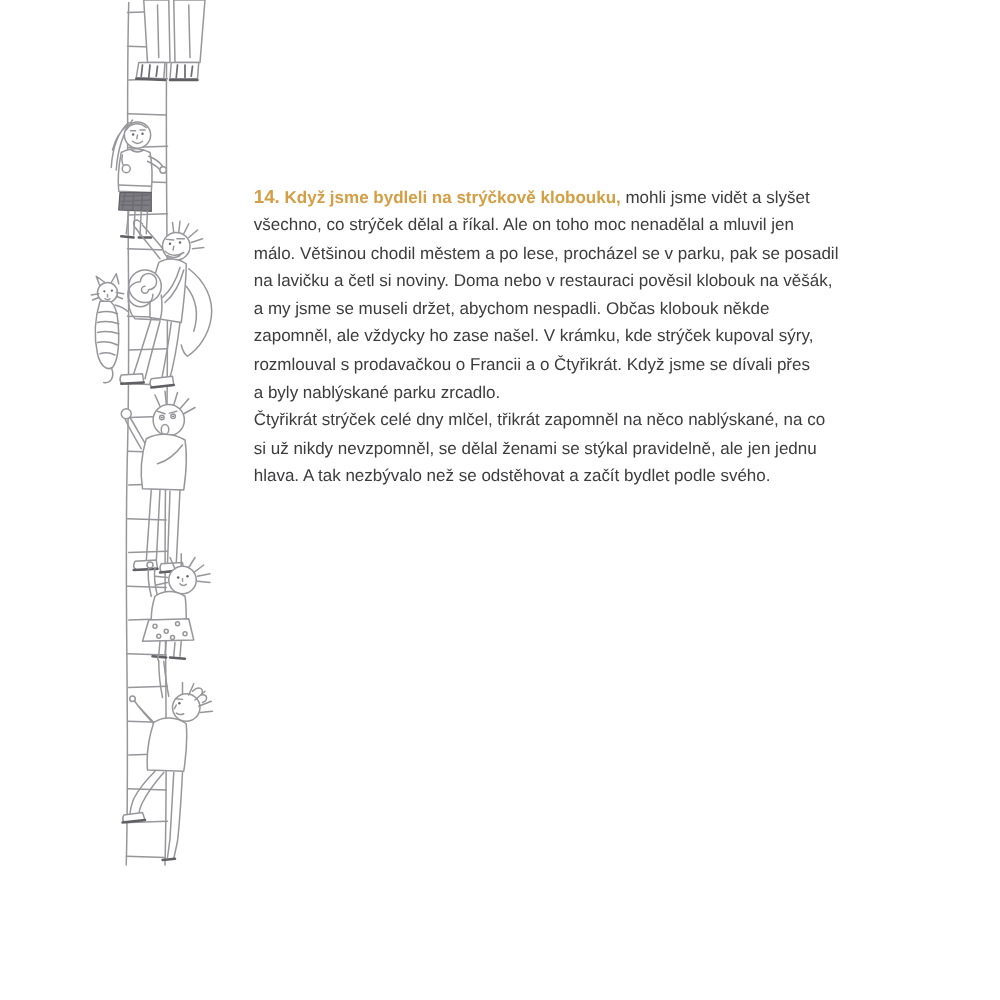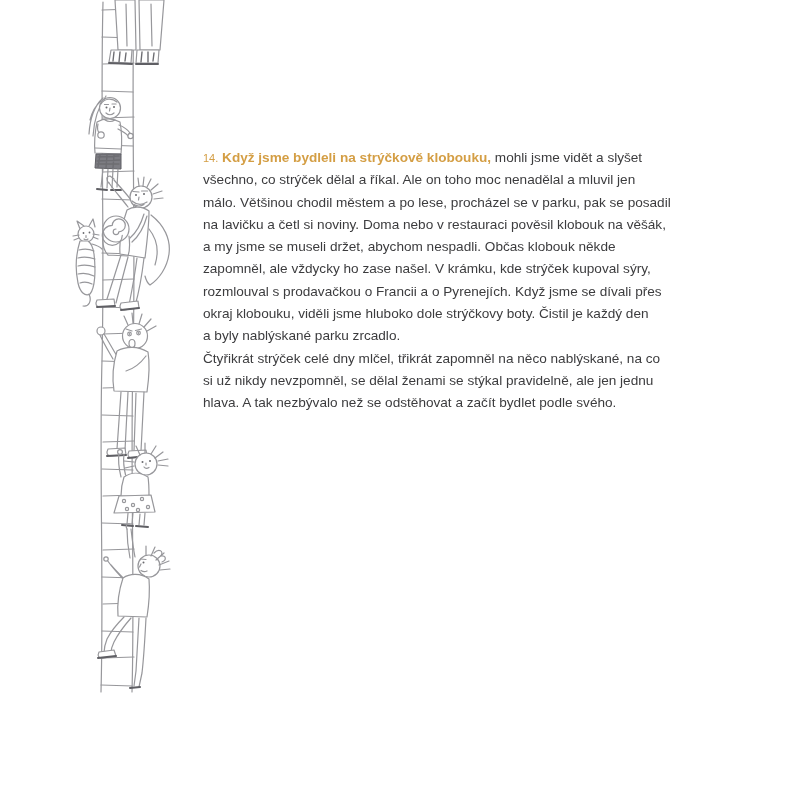--- a/index.html
+++ b/index.html
@@ -15,21 +15,21 @@
     font-family:"Liberation Sans",sans-serif;
   }
   .page{position:relative;width:800px;height:800px;background:var(--background);}
   .illu{position:absolute;left:0;top:0;}
   .textblock{
     position:absolute;left:203px;top:147px;width:480px;
     color:var(--text-color);font-size:13.6px;line-height:22.3px;
     white-space:nowrap;
   }
   .line{display:block;}
-  .num{color:var(--accent);font-weight:normal;font-size:11px;}
+  .num{color:var(--accent);font-weight:bold;font-size:15px;}
   .head{color:var(--accent);font-weight:bold;}
   
   .s{fill:none;stroke:var(--sketch-stroke);stroke-width:1.2;stroke-linecap:round;stroke-linejoin:round;}
   .f{fill:#ffffff;stroke:var(--sketch-stroke);stroke-width:1.2;stroke-linecap:round;stroke-linejoin:round;}
   .d{fill:none;stroke:var(--sketch-dark);stroke-width:2;stroke-linecap:round;}
   .dk{fill:none;stroke:#6d6d72;stroke-width:1.4;stroke-linecap:round;}
   .dt{fill:#6a6a6e;stroke:none;}
 </style>
 </head>
 <body>
@@ -163,21 +163,20 @@
     </g>
   </svg>
 
   <div class="textblock">
     <div class="line"><span class="num">14.</span> <span class="head">Když jsme bydleli na strýčkově klobouku,</span> <span>mohli jsme vidět a slyšet</span></div>
     <div class="line">všechno, co strýček dělal a říkal. Ale on toho moc nenadělal a mluvil jen</div>
     <div class="line">málo. Většinou chodil městem a po lese, procházel se v parku, pak se posadil</div>
     <div class="line">na lavičku a četl si noviny. Doma nebo v restauraci pověsil klobouk na věšák,</div>
     <div class="line">a my jsme se museli držet, abychom nespadli. Občas klobouk někde</div>
     <div class="line">zapomněl, ale vždycky ho zase našel. V krámku, kde strýček kupoval sýry,</div>
-    <div class="line">rozmlouval s prodavačkou o Francii a o Pyrenejích. Když jsme se dívali přes</div>
-    <div class="line">okraj klobouku, viděli jsme hluboko dole strýčkovy boty. Čistil je každý den</div>
+    <div class="line">rozmlouval s prodavačkou o Francii a o Čtyřikrát. Když jsme se dívali přes</div>
     <div class="line">a byly nablýskané parku zrcadlo.</div>
     <div class="line">Čtyřikrát strýček celé dny mlčel, třikrát zapomněl na něco nablýskané, na co</div>
     <div class="line">si už nikdy nevzpomněl, se dělal ženami se stýkal pravidelně, ale jen jednu</div>
     <div class="line">hlava. A tak nezbývalo než se odstěhovat a začít bydlet podle svého.</div>
   </div>
 
 </div>
 
 </body></html>

